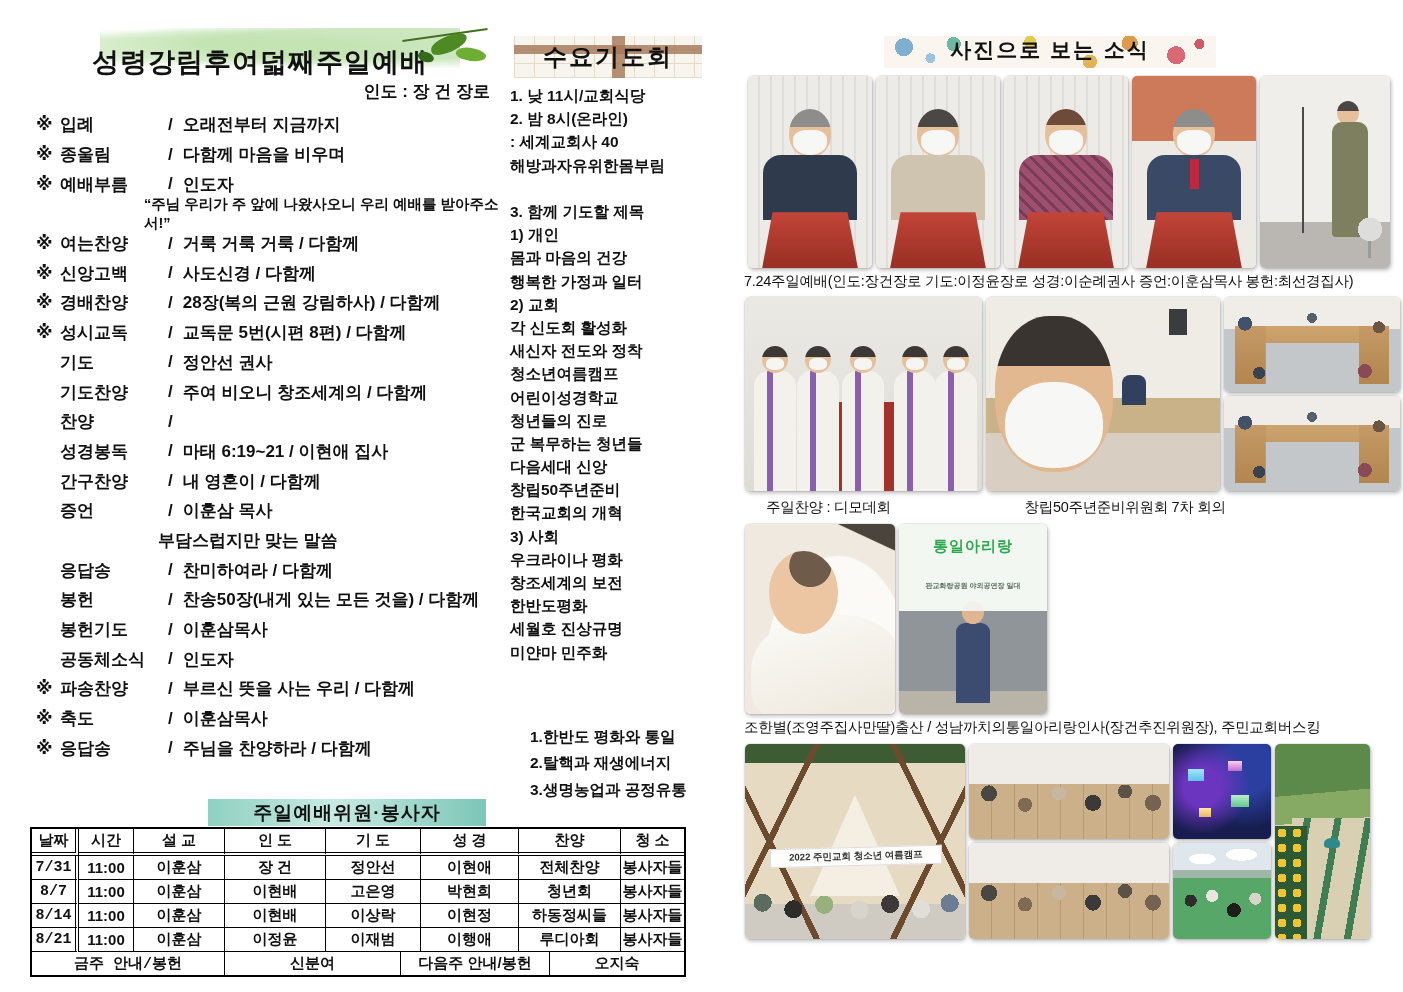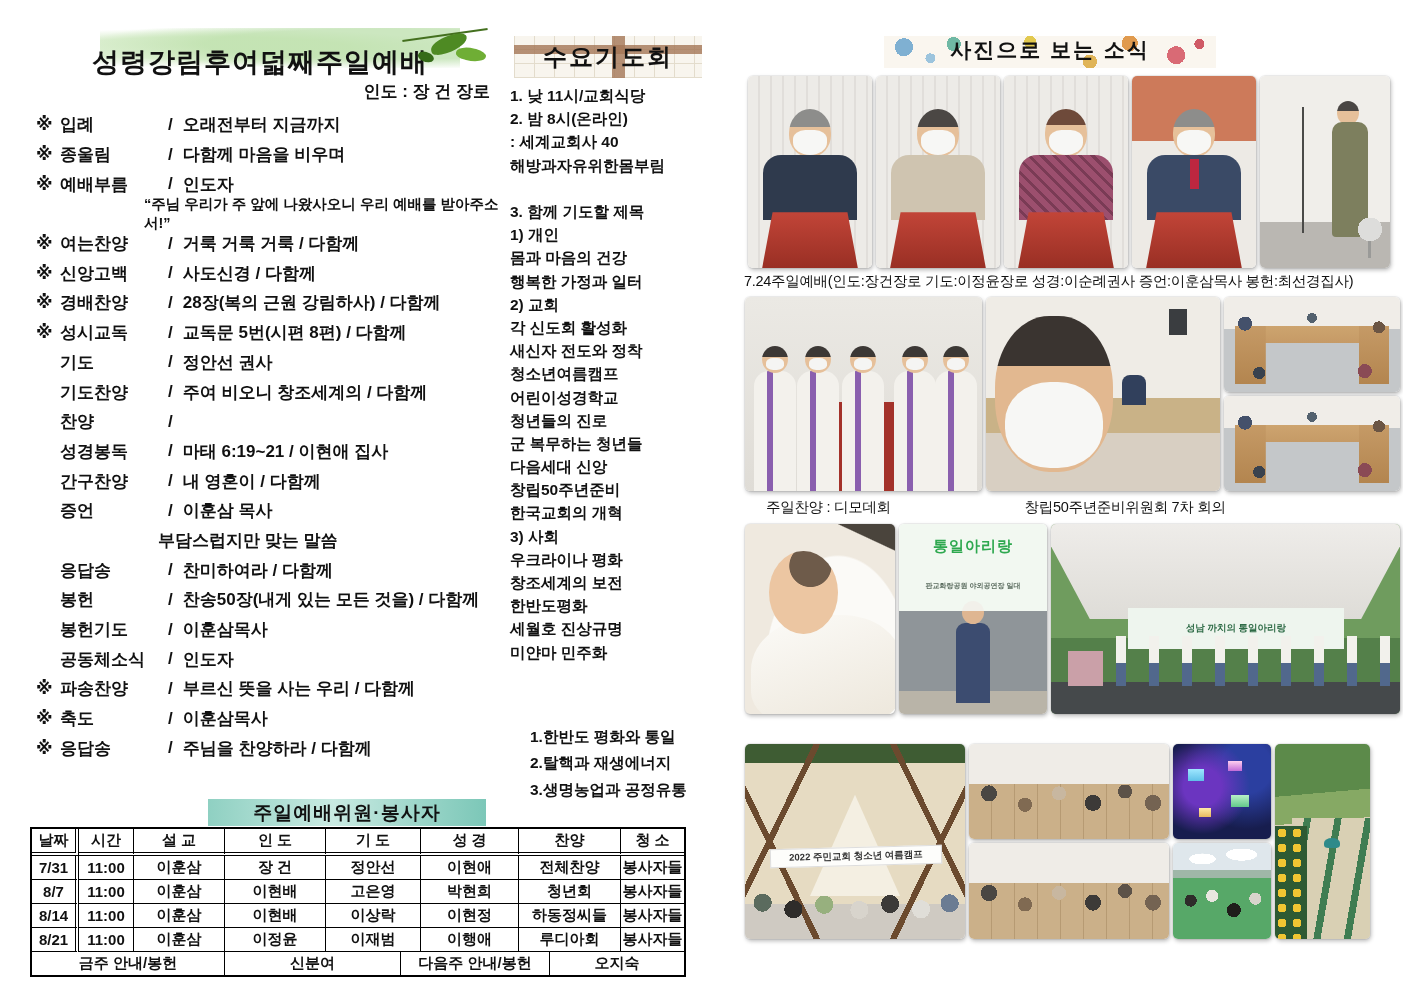--- a/index.html
+++ b/index.html
@@ -35,21 +35,21 @@
       background:linear-gradient(90deg,#8fd0c2,#c9eae2 45%,#8fd0c2 85%,#7cc7b8);
       display:flex;align-items:center;justify-content:center;
       font-size:19px;font-weight:800;letter-spacing:1px;}
   #wtable{position:absolute;left:30px;top:827px;width:652px;border:2px solid #000;background:#fff;}
   .trow{display:grid;grid-template-columns:47px 55px 91px 101px 95px 98px 102px 1fr;}
   .trow > div{border-right:1px solid #000;border-bottom:1px solid #000;height:23px;
       display:flex;align-items:center;justify-content:center;
       font-size:15px;font-weight:700;}
   .trow > div:last-child{border-right:none;}
   .trow.thead > div{border-bottom:4px double #000;}
-  .trow > div:first-child{border-right:4px double #000;}
+  .trow > div:first-child{border-right:4px double #000;font-family:Liberation Mono, monospace;}
   .trow.tfoot{grid-template-columns:193px 176px 149px 1fr;}
   .trow.tfoot > div{border-bottom:none;border-right:1px solid #000;}
   .trow.tfoot > div:first-child{border-right:1px solid #000;}
   .trow.tfoot > div:last-child{border-right:none;}
 
   
   .cross-box{position:absolute;display:flex;flex-direction:column;align-items:center;justify-content:center;
       background-color:#f8f5ee;
       background-image:
         linear-gradient(rgba(164,118,86,.8),rgba(164,118,86,.8)),
@@ -525,28 +525,21 @@
 
   <div class="ph baby-bg" style="left:745px;top:524px;width:150px;height:190px">
     <div class="b-wrap"></div>
       <div class="b-head"></div>
   </div>
   <div class="ph arirang-bg" style="left:899px;top:524px;width:148px;height:190px">
     <div class="a-banner-text">통일아리랑</div>
     <div class="a-banner-sub">판교화랑공원 야외공연장 일대</div>
     <div class="a-man"></div>
   </div>
-  <div class="ph stage-bg" style="left:1051px;top:524px;width:349px;height:190px">
-    <div class="st-canopy"></div>
-    <div class="st-banner">성남 까치의 통일아리랑</div>
-    <div class="st-floor"></div>
-      <div class="st-people"></div>
-      <div class="st-jeans"></div>
-      <div class="st-piano"></div>
-  </div>
+  <div class="caption" style="top:718px">조한별(조영주집사만딸)출산 / 성남까치의통일아리랑인사(장건추진위원장), 주민교회버스킹</div>
 
   <div class="ph tent-bg" style="left:745px;top:744px;width:220px;height:195px">
     <div class="t-beams"></div>
       <div class="t-inner"></div>
     <div class="t-banner">2022 주민교회 청소년 여름캠프</div>
     <div class="t-people"></div>
   </div>
   <div class="ph room-bg" style="left:969px;top:744px;width:200px;height:95px">
     <div class="r-floor"></div>
       <div class="r-kids"></div>

